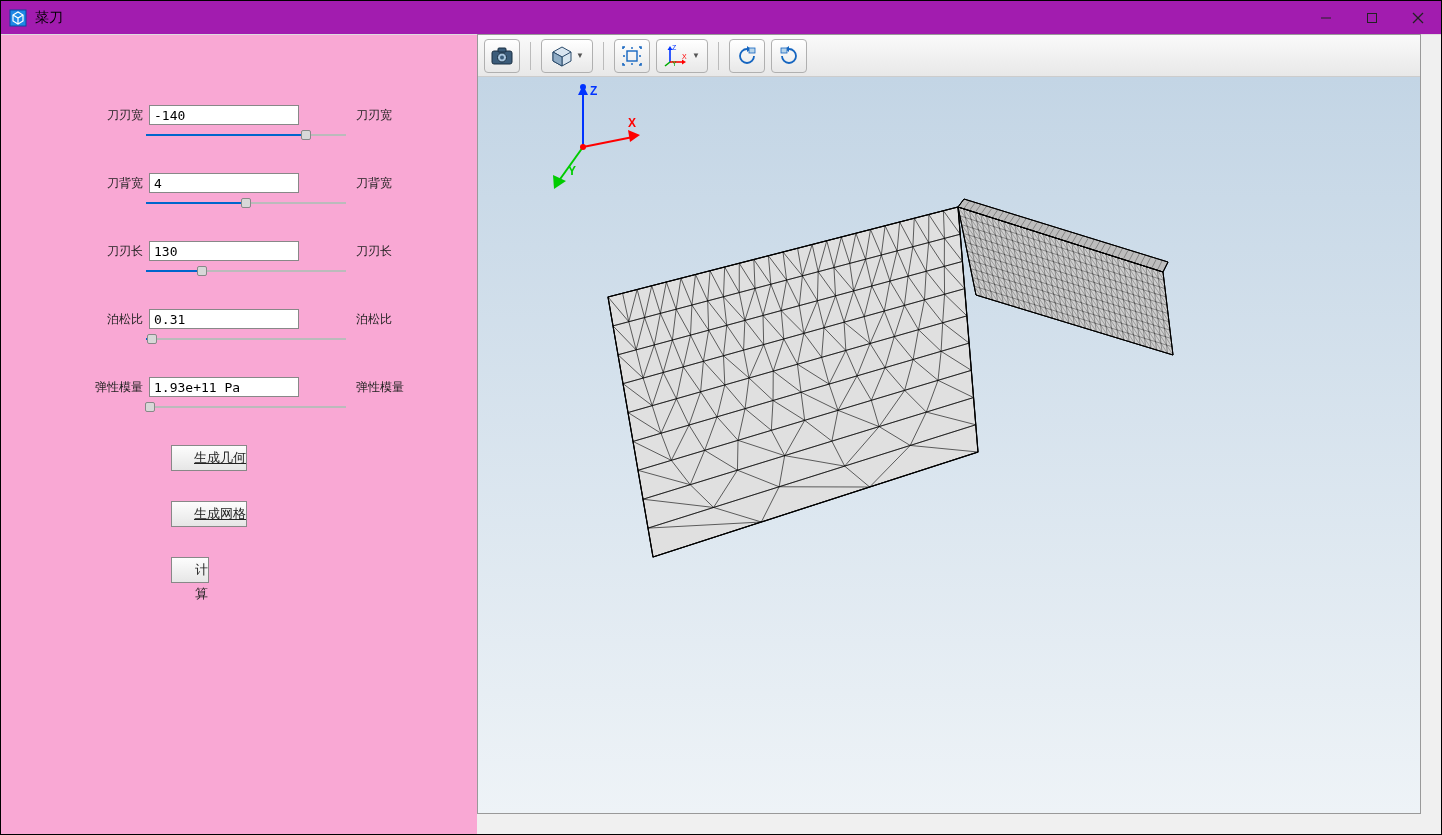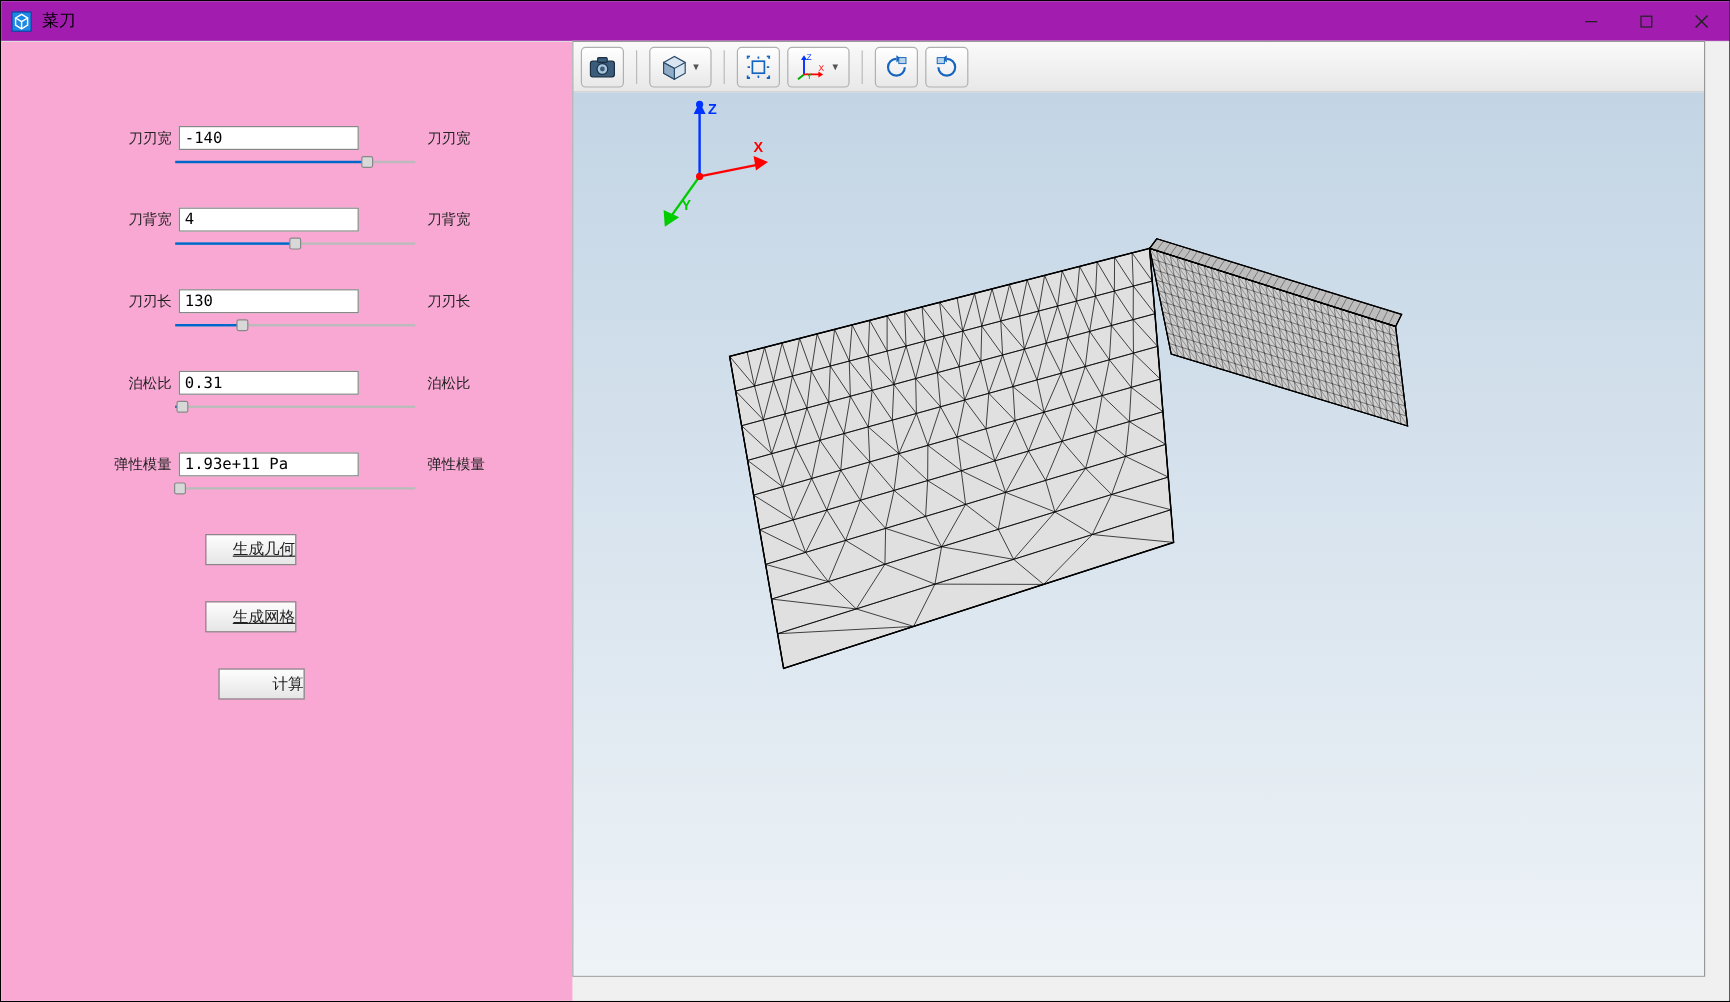--- a/index.html
+++ b/index.html
@@ -120,21 +120,21 @@
   border: 1px solid #888;
   background: linear-gradient(#fdfdfd, #e6e6e6);
   font-size: 13px;
   color: #222;
   text-align: right;
   line-height: 24px;
   text-decoration: underline;
   cursor: default;
   padding-left: 18px;
 }
-.action-btn.small { width: 72px; text-decoration: none; margin-left: 11px; }
+.action-btn.small { width: 38px; text-decoration: none; }
 .viewer-area {
   flex: 1;
   padding: 0 20px 20px 0;
   display: flex;
   flex-direction: column;
 }
 .tabs {
   display: flex;
   height: 22px;
   margin-left: 8px;

